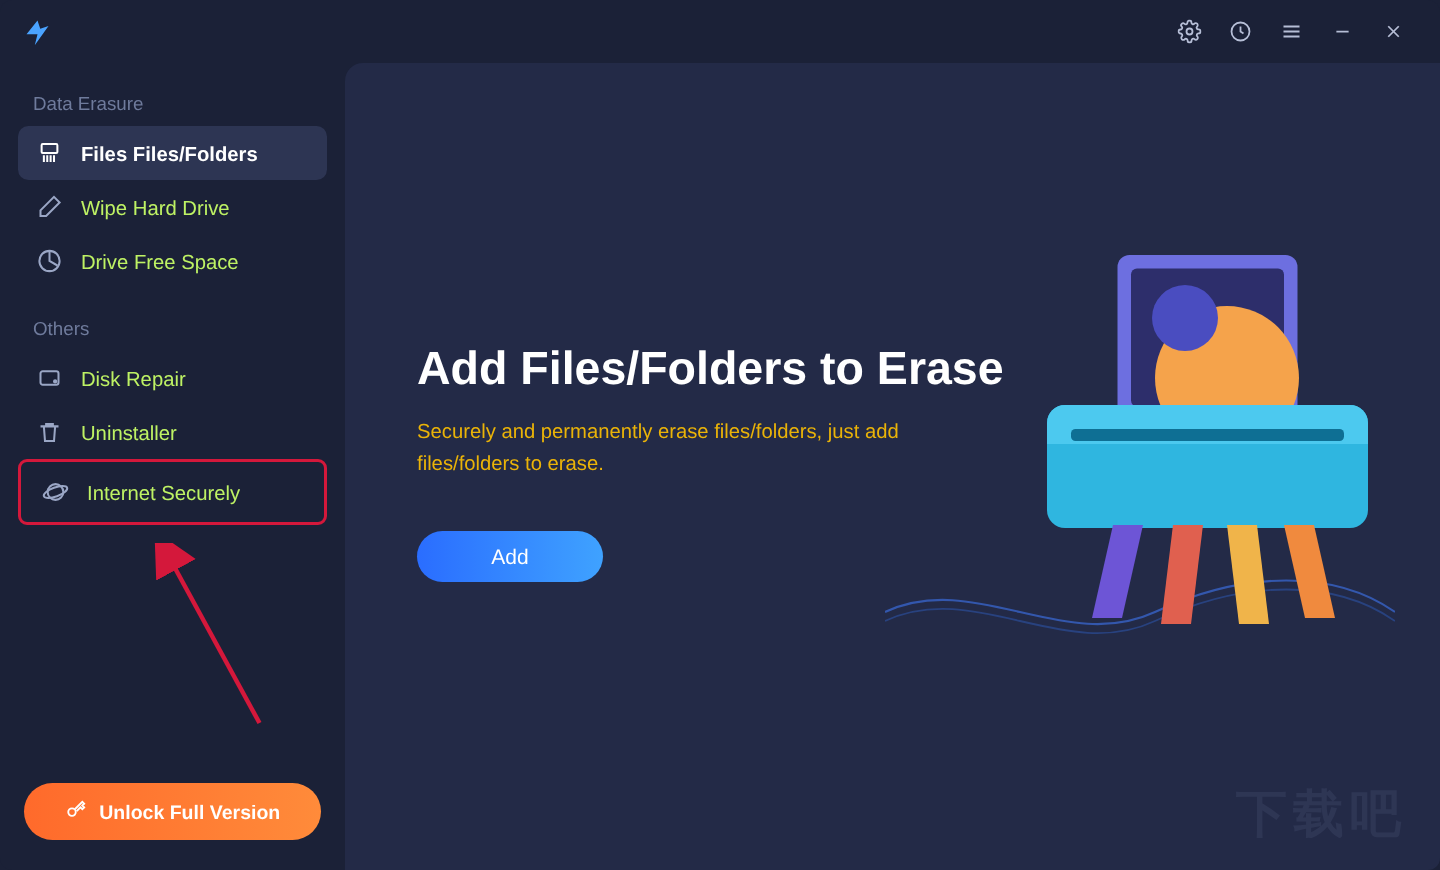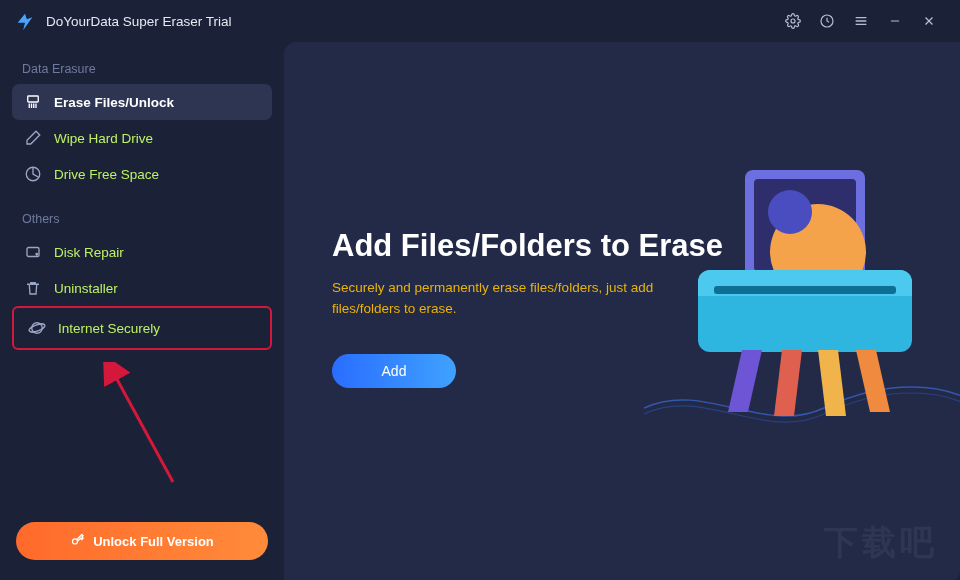--- a/index.html
+++ b/index.html
@@ -13,21 +13,21 @@
   .titlebar {
     height: 42px; display: flex; align-items: center;
     padding: 0 14px; background: #1b2137;
   }
   .titlebar .logo { width: 22px; height: 22px; margin-right: 10px; }
   .titlebar .title { color: #e6e9f2; font-size: 13.5px; flex: 0 0 auto; }
   .titlebar .spacer { flex: 1; }
   .titlebar .ctl { width: 34px; height: 30px; display: flex; align-items: center; justify-content: center; color: #b6bed6; }
   .body { flex: 1; display: flex; }
   .sidebar {
-    width: 284px; background: #1b2137; padding: 14px 12px 16px 12px;
+    width: 230px; background: #1b2137; padding: 14px 12px 16px 12px;
     display: flex; flex-direction: column;
   }
   .group-label { color: #6f7b9c; font-size: 12.5px; padding: 6px 10px 8px; }
   .nav-item {
     height: 36px; display: flex; align-items: center; gap: 12px;
     padding: 0 12px; border-radius: 7px; color: #bef264;
     font-size: 13.5px; cursor: pointer;
   }
   .nav-item.active { background: #2d3553; color: #ffffff; font-weight: 600; }
   .nav-item .icn { width: 18px; height: 18px; display: flex; align-items: center; justify-content: center; color: #9aa6c5; }
@@ -63,21 +63,20 @@
 </head>
 <body>
 
 <div class="window">
   <div class="titlebar">
     <span class="logo">
       <svg viewBox="0 0 24 24">
           <polygon points="4,14 12,4 14,10 20,8 10,22 12,14" fill="#4aa3ff"></polygon>
         </svg>
     </span>
-    <span class="title">DoYourData Super Eraser Trial</span>
     <span class="spacer"></span>
     <span class="ctl">
       <svg width="16" height="16" viewBox="0 0 24 24" fill="none" stroke="currentColor" stroke-width="1.8">
           <circle cx="12" cy="12" r="3"></circle>
           <path d="M19.4 15a1.65 1.65 0 0 0 .33 1.82l.06.06a2 2 0 1 1-2.83 2.83l-.06-.06a1.65 1.65 0 0 0-1.82-.33 1.65 1.65 0 0 0-1 1.51V21a2 2 0 0 1-4 0v-.09a1.65 1.65 0 0 0-1-1.51 1.65 1.65 0 0 0-1.82.33l-.06.06a2 2 0 1 1-2.83-2.83l.06-.06A1.65 1.65 0 0 0 4.6 15a1.65 1.65 0 0 0-1.51-1H3a2 2 0 0 1 0-4h.09c.66 0 1.26-.39 1.51-1a1.65 1.65 0 0 0-.33-1.82l-.06-.06a2 2 0 1 1 2.83-2.83l.06.06c.5.5 1.24.63 1.82.33.58-.24 1-.82 1-1.51V3a2 2 0 0 1 4 0v.09c0 .66.39 1.26 1 1.51.58.3 1.32.17 1.82-.33l.06-.06a2 2 0 1 1 2.83 2.83l-.06.06c-.5.5-.63 1.24-.33 1.82.24.58.82 1 1.51 1H21a2 2 0 0 1 0 4h-.09c-.66 0-1.26.39-1.51 1z"></path>
         </svg>
     </span>
     <span class="ctl">
       <svg width="16" height="16" viewBox="0 0 24 24" fill="none" stroke="currentColor" stroke-width="1.8">
           <circle cx="12" cy="12" r="9"></circle>
@@ -111,21 +110,21 @@
       <div class="nav-item active">
         <span class="icn">
           <svg width="18" height="18" viewBox="0 0 24 24" fill="none" stroke="currentColor" stroke-width="1.8">
               <rect x="5" y="4" width="14" height="8" rx="1"></rect>
               <line x1="7" y1="14" x2="7" y2="20"></line>
               <line x1="10" y1="14" x2="10" y2="20"></line>
               <line x1="13" y1="14" x2="13" y2="20"></line>
               <line x1="16" y1="14" x2="16" y2="20"></line>
             </svg>
         </span>
-        <span>Erase Files/Unlock</span>
+        <span>Files Files/Folders</span>
       </div>
 
       <div class="nav-item">
         <span class="icn">
           <svg width="18" height="18" viewBox="0 0 24 24" fill="none" stroke="currentColor" stroke-width="1.8">
               <path d="M16 3l5 5-12 12H4v-5L16 3z"></path>
             </svg>
         </span>
         <span>Wipe Hard Drive</span>
       </div>

